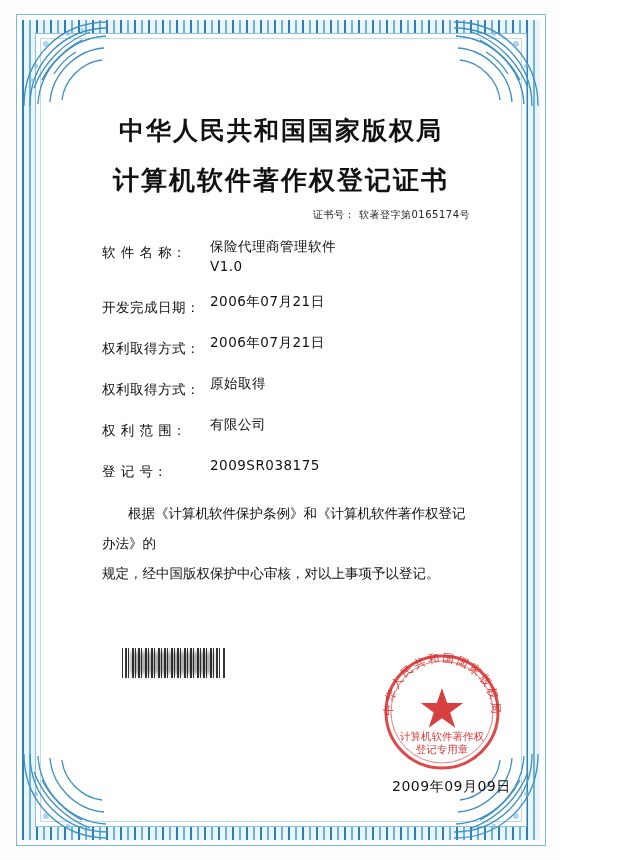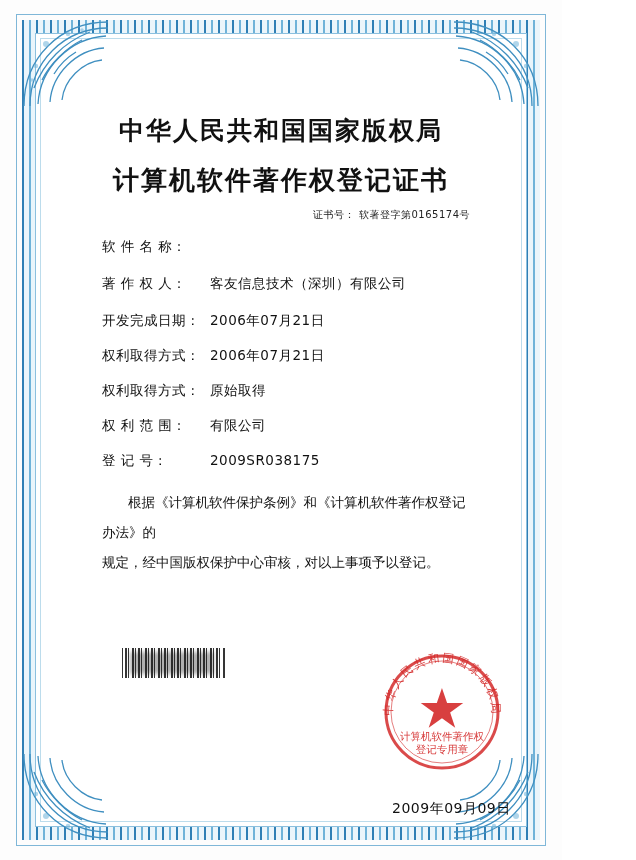--- a/index.html
+++ b/index.html
@@ -103,20 +103,21 @@
     display: flex;
     align-items: flex-start;
     margin-bottom: 19px;
     font-size: 13.5px;
     color: #111;
   }
   .row .label {
     flex: 0 0 108px;
     letter-spacing: 0.5px;
     white-space: nowrap;
+    margin-top: 6px;
   }
   .row .value {
     flex: 1 1 auto;
     letter-spacing: 0.5px;
   }
   .row .value .line2 { display: block; margin-top: 2px; }
   .row.tight { margin-bottom: 17px; }
   .spaced-2 { letter-spacing: 1.2px; }
 
   .para {
@@ -152,21 +153,21 @@
   
   .seal {
     position: absolute;
     left: 378px; top: 648px;
     width: 128px; height: 128px;
   }
   .seal svg { display: block; }
 
   .seal-date {
     position: absolute;
-    left: 392px; top: 800px;
+    left: 392px; top: 778px;
     font-size: 14px;
     color: #111;
     letter-spacing: 0.5px;
   }
 </style>
 </head>
 <body>
 
 <div class="page">
 
@@ -258,26 +259,26 @@
     <div class="title-sub">计算机软件著作权登记证书</div>
 
     <div class="cert-no">
       <span class="lbl">证书号：</span><span>软著登字第0165174号</span>
     </div>
 
     <div class="fields">
 
       <div class="row">
         <div class="label spaced-2">软 件 名 称：</div>
-      </div>
-
-      <div class="row">
-        <div class="label spaced-2">著 作 权 人：</div>
-        <div class="value">客友信息技术（深圳）有限公司</div>
-      </div>
+        <div class="value">
+          <span>保险代理商管理软件</span>
+          <span class="line2">V1.0</span>
+        </div>
+      </div>
+
 
       <div class="row tight">
         <div class="label">开发完成日期：</div>
         <div class="value">2006年07月21日</div>
       </div>
 
       <div class="row tight">
         <div class="label">权利取得方式：</div>
         <div class="value">2006年07月21日</div>
       </div>

